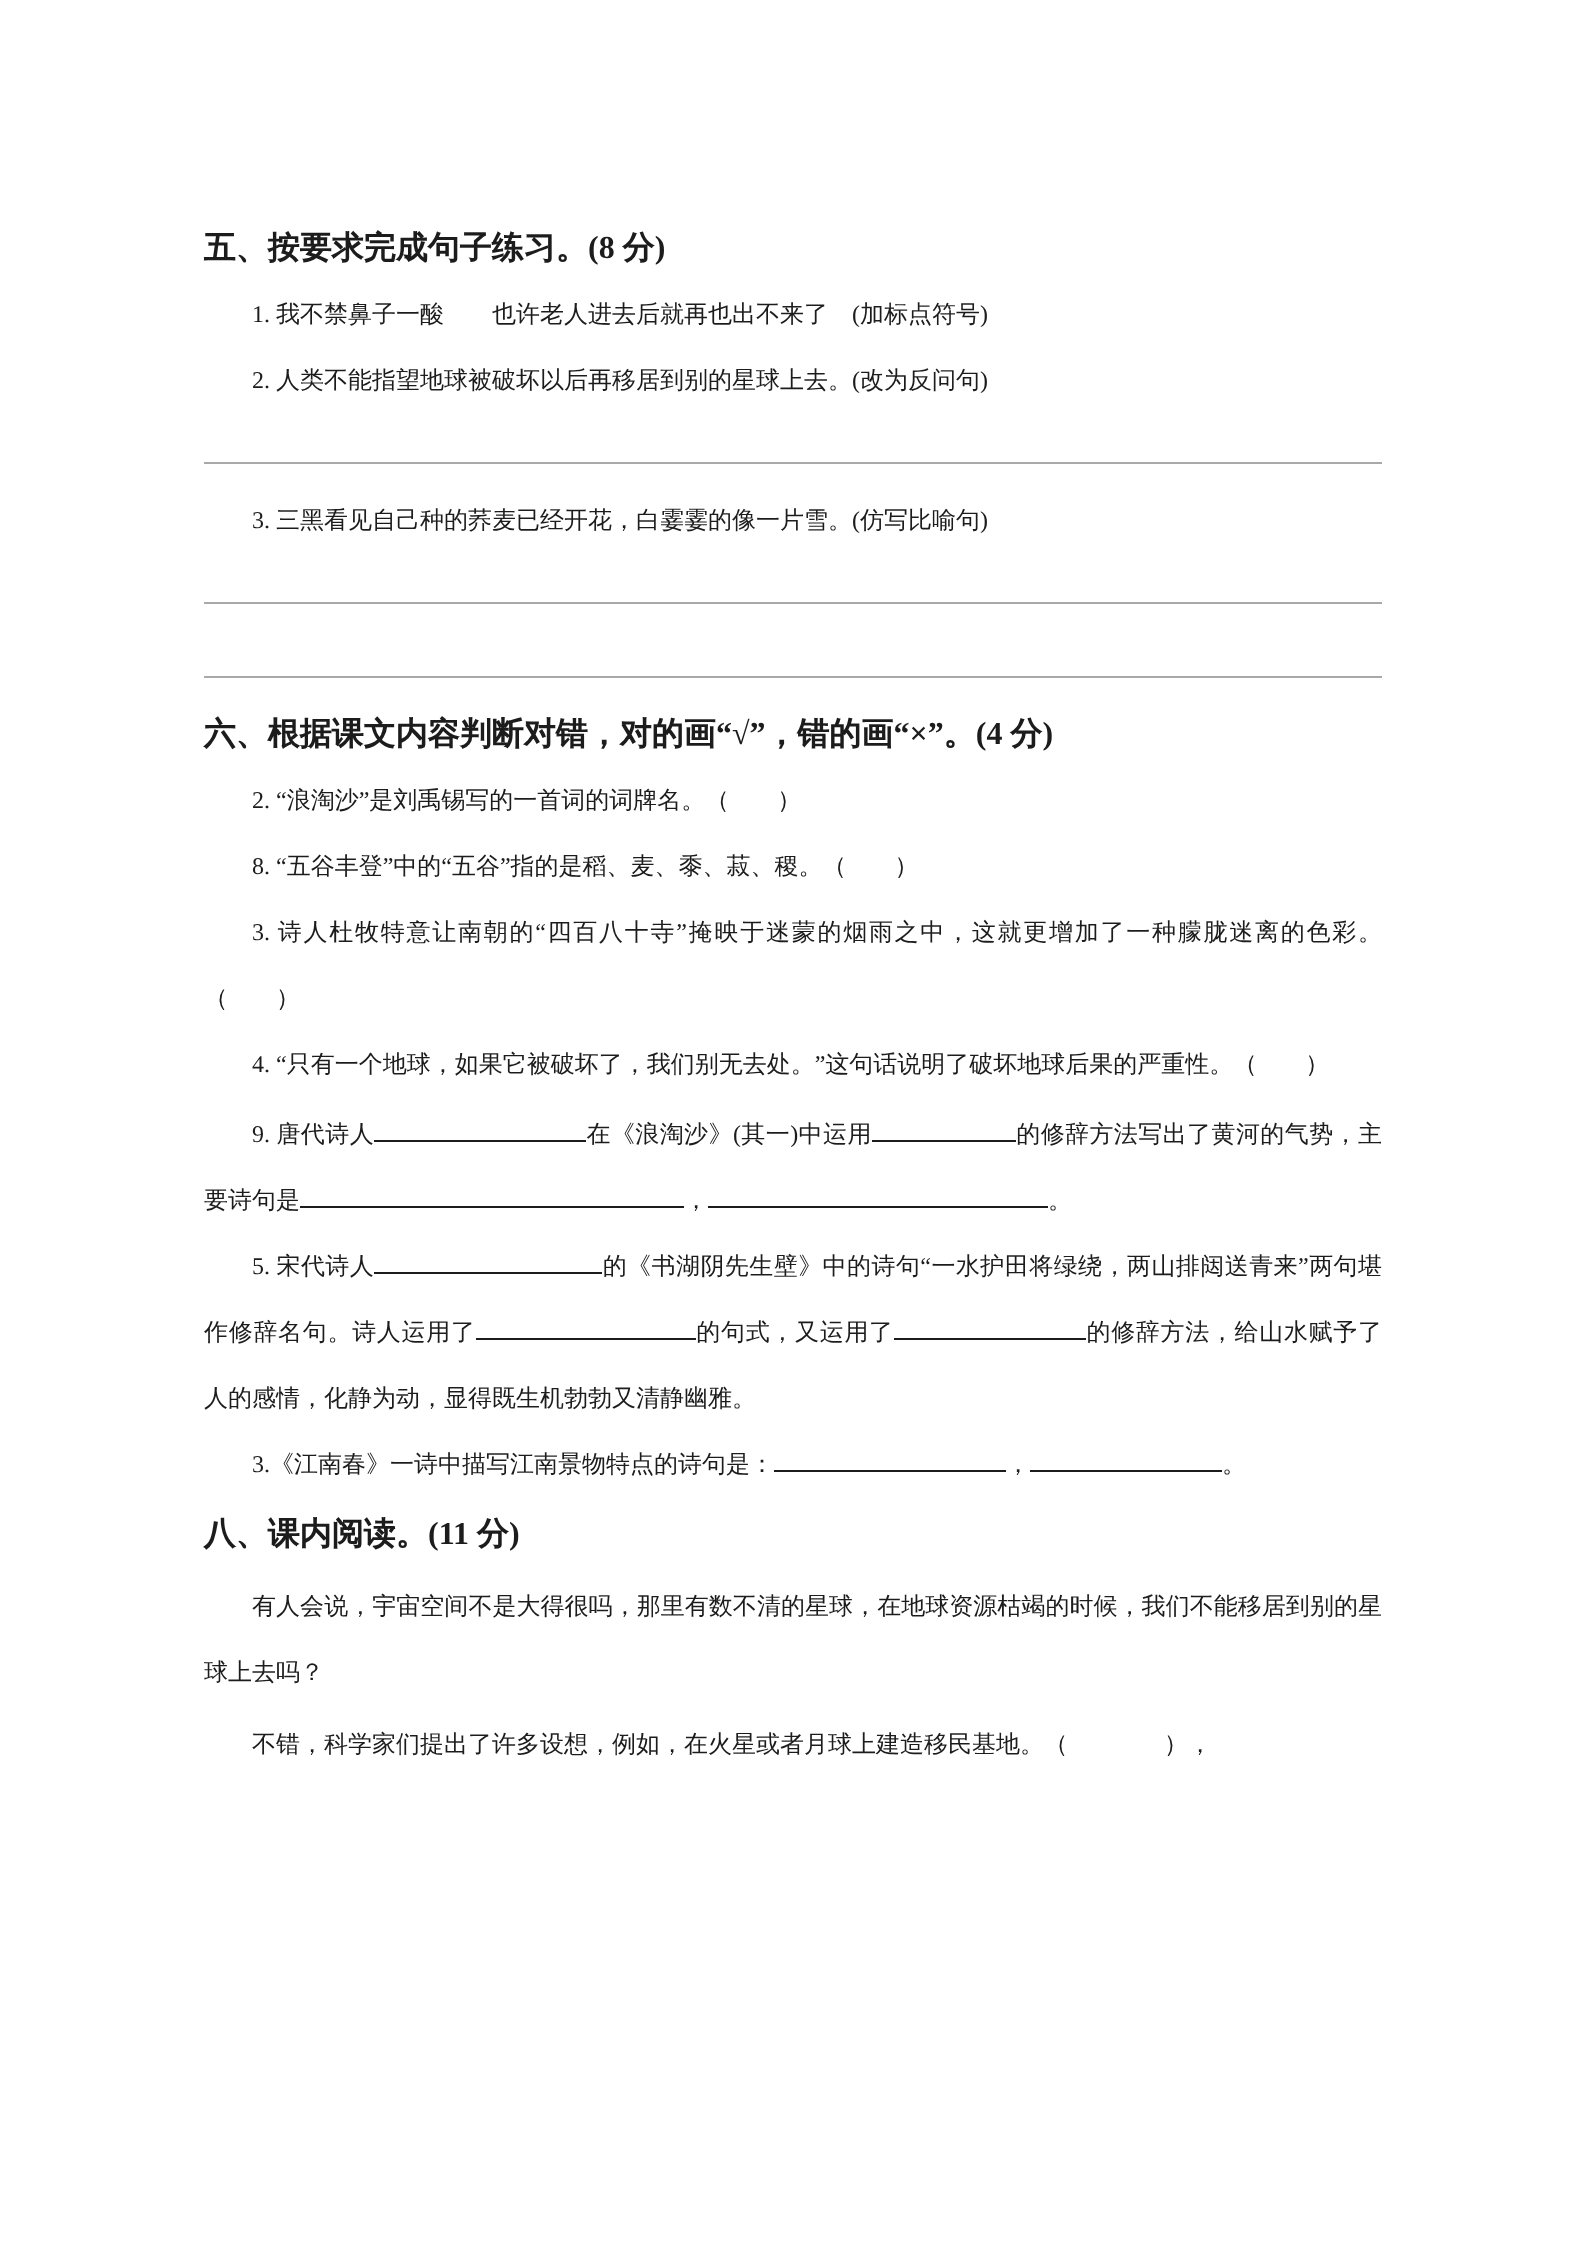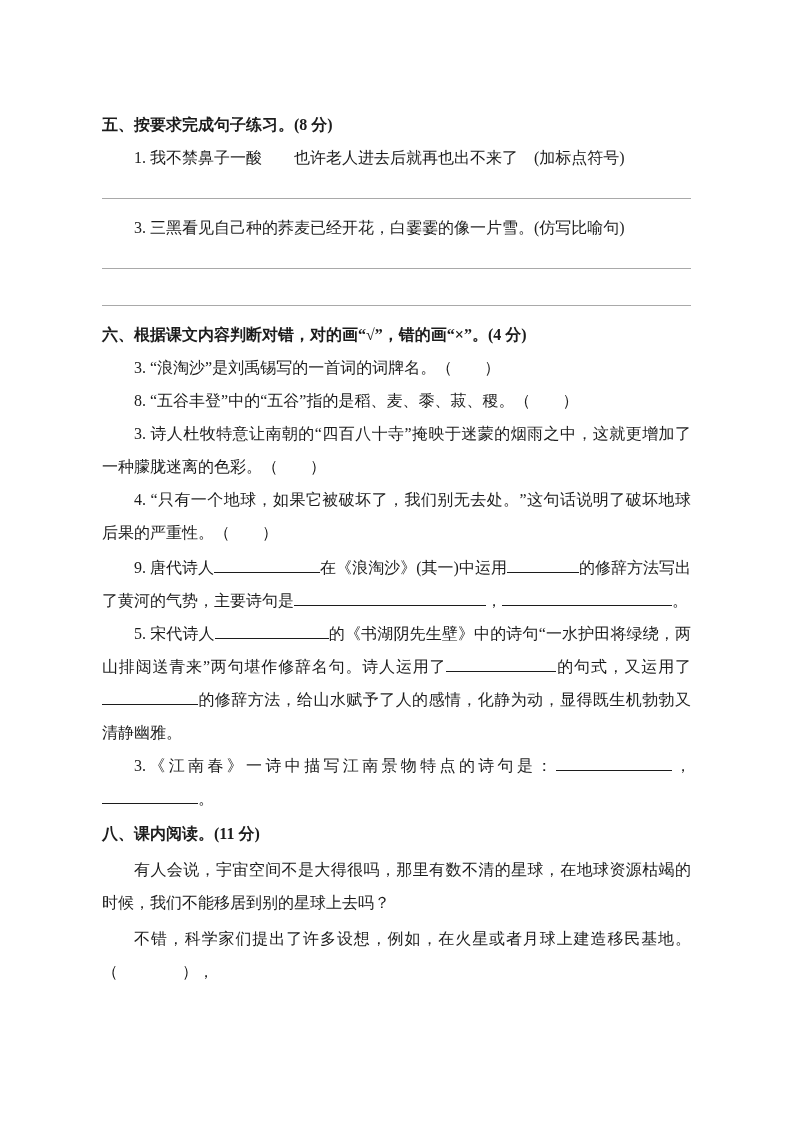--- a/index.html
+++ b/index.html
@@ -20,21 +20,21 @@
     border-radius: 11px;
   }
   .sec { margin-bottom: 2px; }
   .sec-title {
     font-size: 16px;
     font-weight: bold;
     line-height: 33px;
     text-indent: 0;
   }
   .item, .para {
-    font-size: 16px;
+    font-size: 12px;
     line-height: 33px;
     text-indent: 2em;
     text-align: justify;
   }
   .para { margin-top: 3px; }
   
   .ansline {
     height: 25px;
     border-bottom: 1px solid #a9a9a9;
     margin-bottom: 12px;
@@ -53,29 +53,30 @@
   }
 </style>
 </head>
 <body>
 
 <div class="page">
 
   <section class="sec">
     <h3 class="sec-title">五、按要求完成句子练习。(8 分)</h3>
     <p class="item">1. 我不禁鼻子一酸　　也许老人进去后就再也出不来了　(加标点符号)</p>
+    <p class="item">2. 人类不能指望地球被破坏以后再移居到别的星球上去。(改为反问句)</p>
     <div class="ansline"></div>
     <p class="item">3. 三黑看见自己种的荞麦已经开花，白霎霎的像一片雪。(仿写比喻句)</p>
     <div class="ansline"></div>
     <div class="ansline"></div>
   </section>
 
   <section class="sec">
     <h3 class="sec-title">六、根据课文内容判断对错，对的画“√”，错的画“×”。(4 分)</h3>
-    <p class="item">3. “浪淘沙”是刘禹锡写的一首词的词牌名。（　　）</p>
+    <p class="item">2. “浪淘沙”是刘禹锡写的一首词的词牌名。（　　）</p>
     <p class="item">8. “五谷丰登”中的“五谷”指的是稻、麦、黍、菽、稷。（　　）</p>
     <p class="item">3. 诗人杜牧特意让南朝的“四百八十寺”掩映于迷蒙的烟雨之中，这就更增加了一种朦胧迷离的色彩。（　　）</p>
     <p class="item">4. “只有一个地球，如果它被破坏了，我们别无去处。”这句话说明了破坏地球后果的严重性。（　　）</p>
   </section>
 
   <section class="sec">
     <p class="item"><span>9. 唐代诗人</span><span class="blank" style="width:106px"></span><span>在《浪淘沙》(其一)中运用</span><span class="blank" style="width:72px"></span><span>的修辞方法写出了黄河的气势，主要诗句是</span><span class="blank" style="width:192px"></span><span>，</span><span class="blank" style="width:170px"></span><span>。</span></p>
     <p class="item"><span>5. 宋代诗人</span><span class="blank" style="width:114px"></span><span>的《书湖阴先生壁》中的诗句“一水护田将绿绕，两山排闼送青来”两句堪作修辞名句。诗人运用了</span><span class="blank" style="width:110px"></span><span>的句式，又运用了</span><span class="blank" style="width:96px"></span><span>的修辞方法，给山水赋予了人的感情，化静为动，显得既生机勃勃又清静幽雅。</span></p>
     <p class="item"><span>3.《江南春》一诗中描写江南景物特点的诗句是：</span><span class="blank" style="width:116px"></span><span>，</span><span class="blank" style="width:96px"></span><span>。</span></p>
   </section>

